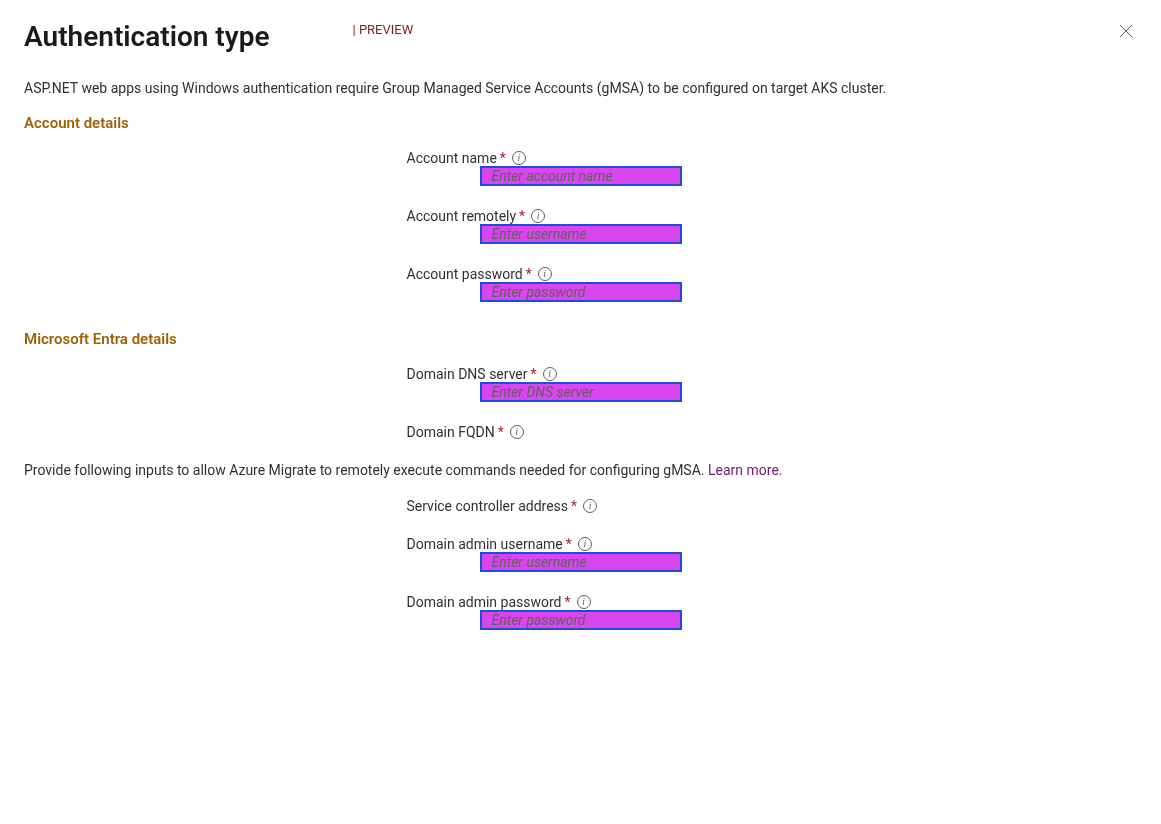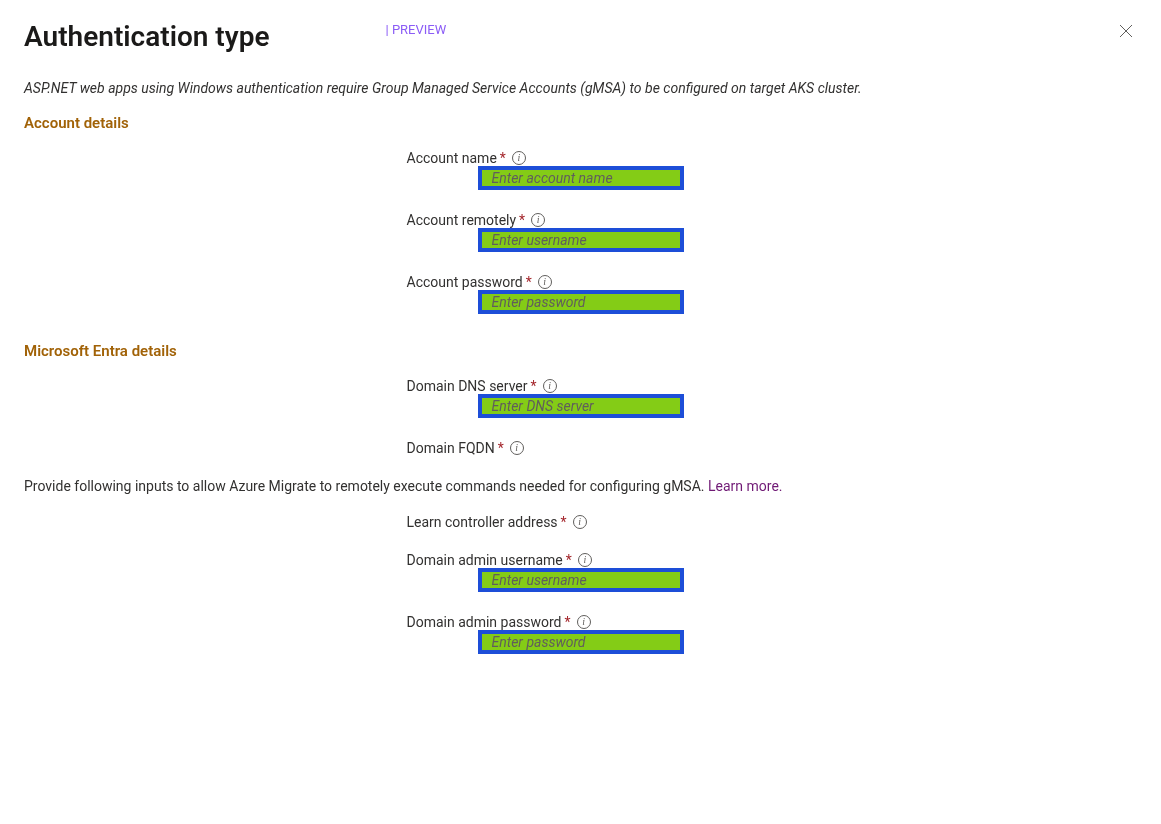--- a/index.html
+++ b/index.html
@@ -25,22 +25,22 @@
       display: flex;
     }
     .page-title {
       font-size: 28px;
       font-weight: 600;
       color: #1b1a19;
       line-height: 1.2;
     }
     .preview-badge {
       font-size: 13px;
-      color: #8b5cf6;
-      margin-left: 116px;
+      color: #7f1d1d;
+      margin-left: 83px;
       margin-top: 2px;
     }
     .close-btn {
       background: none;
       border: none;
       cursor: pointer;
       padding: 4px;
       color: #323130;
       font-size: 16px;
       line-height: 1;
@@ -49,21 +49,20 @@
       width: 14px;
       height: 14px;
       stroke: #605e5c;
       stroke-width: 1;
     }
     .intro-text {
       font-size: 14px;
       color: #323130;
       margin-top: 26px;
       margin-bottom: 18px;
-      font-style: italic;
     }
     .section-heading {
       font-size: 15px;
       font-weight: 600;
       color: #a16207;
       margin-bottom: 18px;
     }
     .form-row {
       display: flex;
       align-items: center;
@@ -97,25 +96,25 @@
       margin-left: 6px;
       font-style: italic;
       font-family: Georgia, serif;
       line-height: 1;
       cursor: help;
     }
     .form-input {
       flex: 1;
       height: 32px;
       padding: 0 10px;
-      border: 4px solid #1d4ed8;
+      border: 2px solid #1d4ed8;
       font-size: 14px;
       font-family: inherit;
       color: #323130;
-      background: #84cc16;
+      background: #d946ef;
     }
     .form-input::placeholder {
       color: #605e5c;
       font-style: italic;
     }
     .section-gap {
       margin-top: 28px;
     }
     .helper-text {
       font-size: 14px;
@@ -194,21 +193,21 @@
     <span class="info-icon">i</span>
   </div>
 </div>
 
 <p class="helper-text">
   <span>Provide following inputs to allow Azure Migrate to remotely execute commands needed for configuring gMSA. </span><a class="link">Learn more.</a>
 </p>
 
 <div class="form-row">
   <div class="form-label-wrap">
-    <span class="form-label">Learn controller address</span>
+    <span class="form-label">Service controller address</span>
     <span class="required">*</span>
     <span class="info-icon">i</span>
   </div>
 </div>
 
 <div class="form-row">
   <div class="form-label-wrap">
     <span class="form-label">Domain admin username</span>
     <span class="required">*</span>
     <span class="info-icon">i</span>

